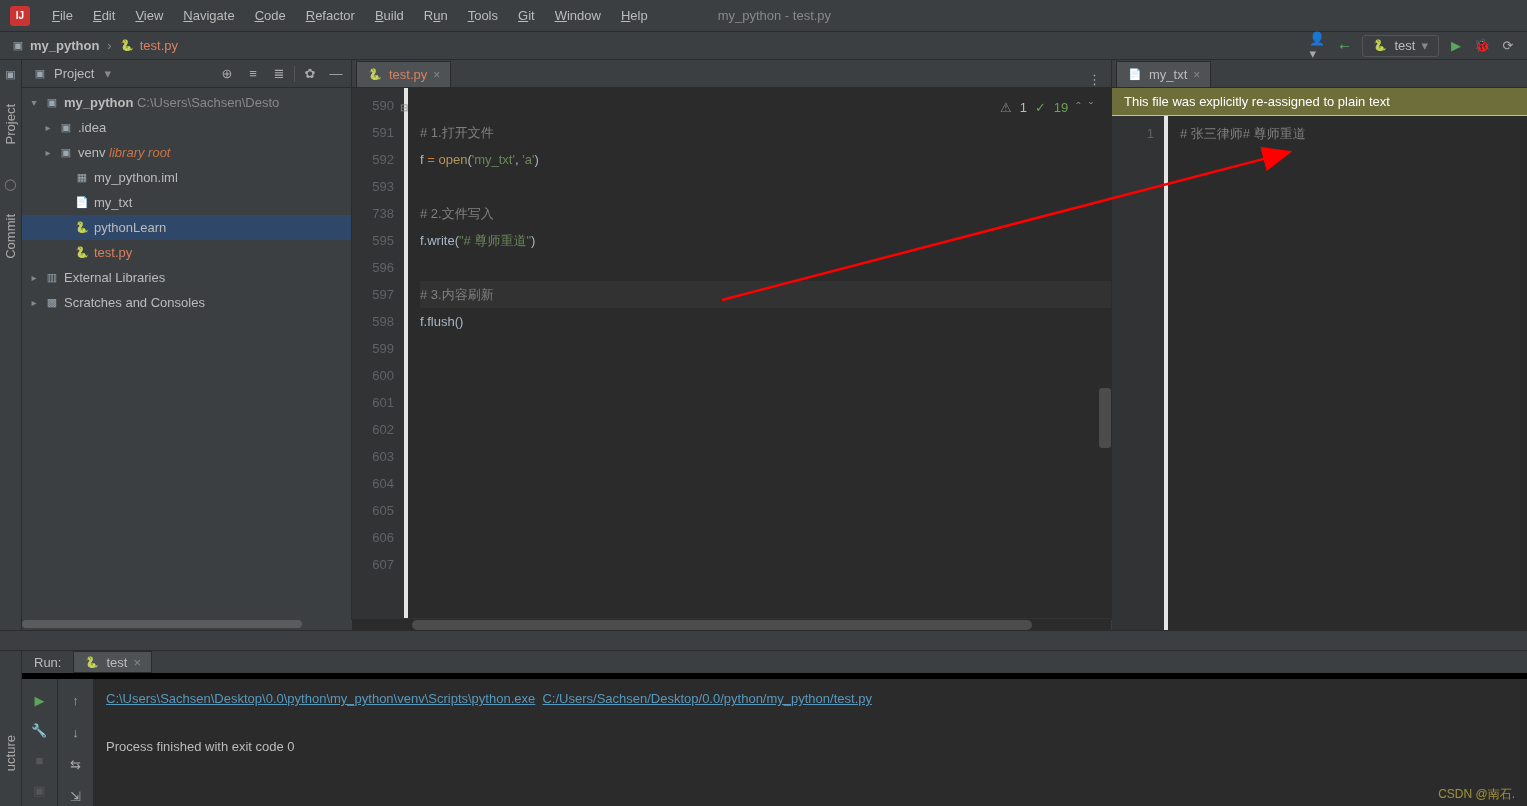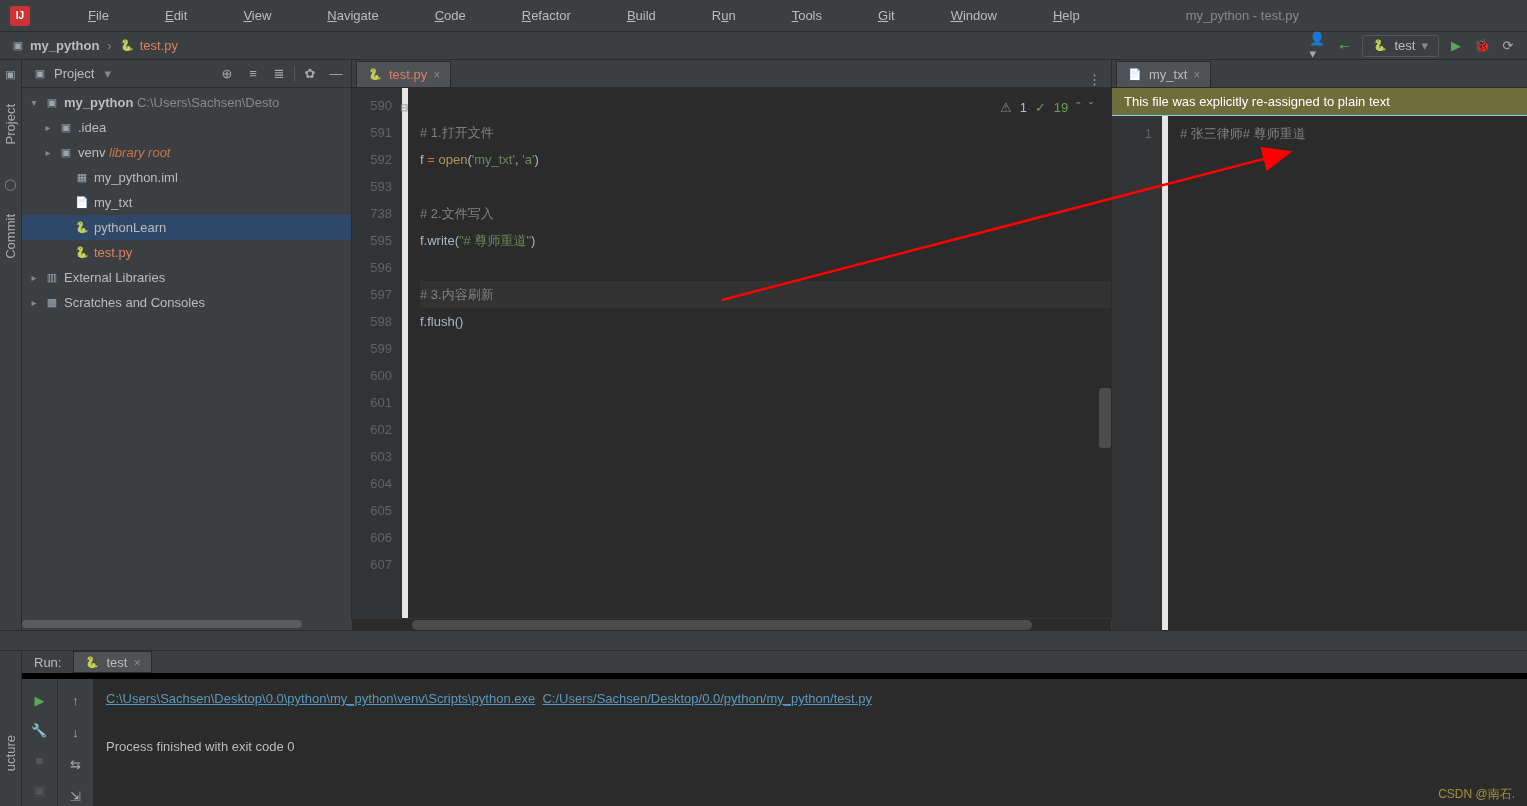--- a/index.html
+++ b/index.html
@@ -1,17 +1,17 @@
 <!DOCTYPE html>
 <html><head>
 <meta charset="utf-8">
 <style>
 * { margin:0; padding:0; box-sizing:border-box; font-family:"Segoe UI",Arial,sans-serif; font-size:13px; }
 body { width:1527px; height:806px; background:#3c3f41; color:#bbbbbb; overflow:hidden; position:relative; }
-.menubar { height:32px; background:#3c3f41; display:flex; align-items:center; padding:0 6px; border-bottom:1px solid #2b2b2b;gap:36px; }
+.menubar { height:32px; background:#3c3f41; display:flex; align-items:center; padding:0 6px; border-bottom:1px solid #2b2b2b; }
 .app-icon { width:20px; height:20px; margin:0 12px 0 4px; background:#cc3333; border-radius:3px; position:relative; display:flex; align-items:center; justify-content:center; color:#fff; font-size:10px; font-weight:bold; }
 .menu-item { padding:4px 10px; cursor:pointer; color:#bbbbbb; }
 .menu-item u { text-decoration:underline; }
 .window-title { margin-left:60px; color:#888888; }
 .navbar { height:28px; background:#3c3f41; display:flex; align-items:center; padding:0 10px; border-bottom:1px solid #2b2b2b; }
 .breadcrumb { display:flex; align-items:center; gap:6px; flex:1; }
 .bc-item { display:flex; align-items:center; gap:4px; color:#bbbbbb; }
 .bc-sep { color:#888; margin:0 2px; }
 .fname-active { color:#d9805f; }
 .navbar-right { display:flex; align-items:center; gap:8px; }
@@ -42,21 +42,21 @@
 .editor-pane { display:flex; flex-direction:column; }
 .editor-pane.left-ed { flex:1; border-right:1px solid #2b2b2b; }
 .editor-pane.right-ed { width:415px; }
 .tabs { height:28px; background:#3c3f41; display:flex; align-items:flex-end; padding-left:4px; border-bottom:1px solid #2b2b2b; }
 .tab { height:26px; padding:0 10px; display:flex; align-items:center; gap:6px; background:#4e5254; border:1px solid #2b2b2b; border-bottom:none; margin-right:2px; cursor:pointer; }
 .tab.active .tabname { color:#d9805f; }
 .tab .close { color:#888; font-size:12px; }
 .tab-overflow { margin-left:auto; margin-right:10px; color:#aaa; cursor:pointer; }
 .notice { height:28px; background:#6e6e3b; color:#ffffff; display:flex; align-items:center; padding:0 12px; border-bottom:1px solid #7dd3fc; }
 .code-area { flex:1; display:flex; background:#2b2b2b; overflow:hidden; position:relative; font-family:"JetBrains Mono","Consolas",monospace; font-size:13px; }
-.gutter { width:56px; background:#313335; text-align:right; color:#606366; padding:4px 10px 4px 0; line-height:27px; border-right:6px solid #e5e5e5; }
+.gutter { width:56px; background:#313335; text-align:right; color:#606366; padding:4px 10px 4px 0; line-height:27px; border-right:4px solid #e5e5e5; }
 .code-body { flex:1; padding:4px 0 4px 12px; line-height:27px; color:#a9b7c6; position:relative; }
 .codeline { white-space:pre; height:27px; }
 .codeline.current { background:#323232; }
 .fold-col { position:absolute; left:-8px; top:6px; color:#888; font-size:10px; }
 .comment { color:#808080; }
 .kw { color:#cc7832; }
 .fn { color:#b09859; }
 .str { color:#6a8759; }
 .insp-overlay { position:absolute; top:4px; right:12px; display:flex; align-items:center; gap:8px; color:#888; background:#2b2b2b; padding:2px 6px; }
 .insp-overlay .warn { color:#bbb; } .insp-overlay .weak { color:#6a9f55; }

